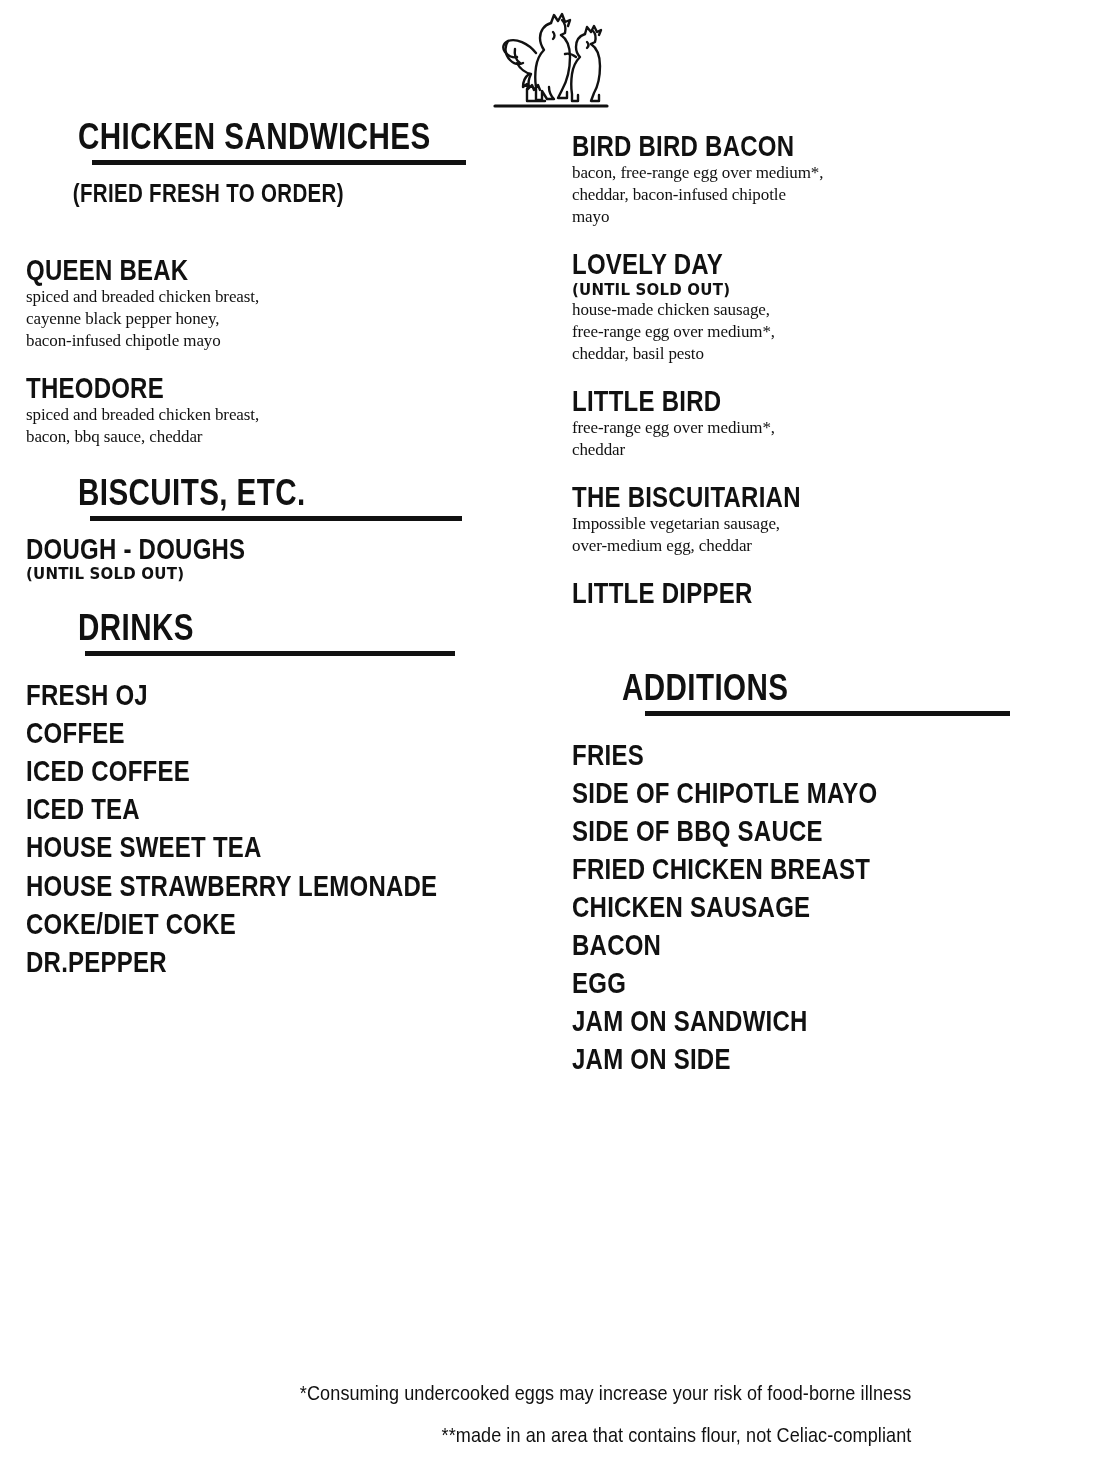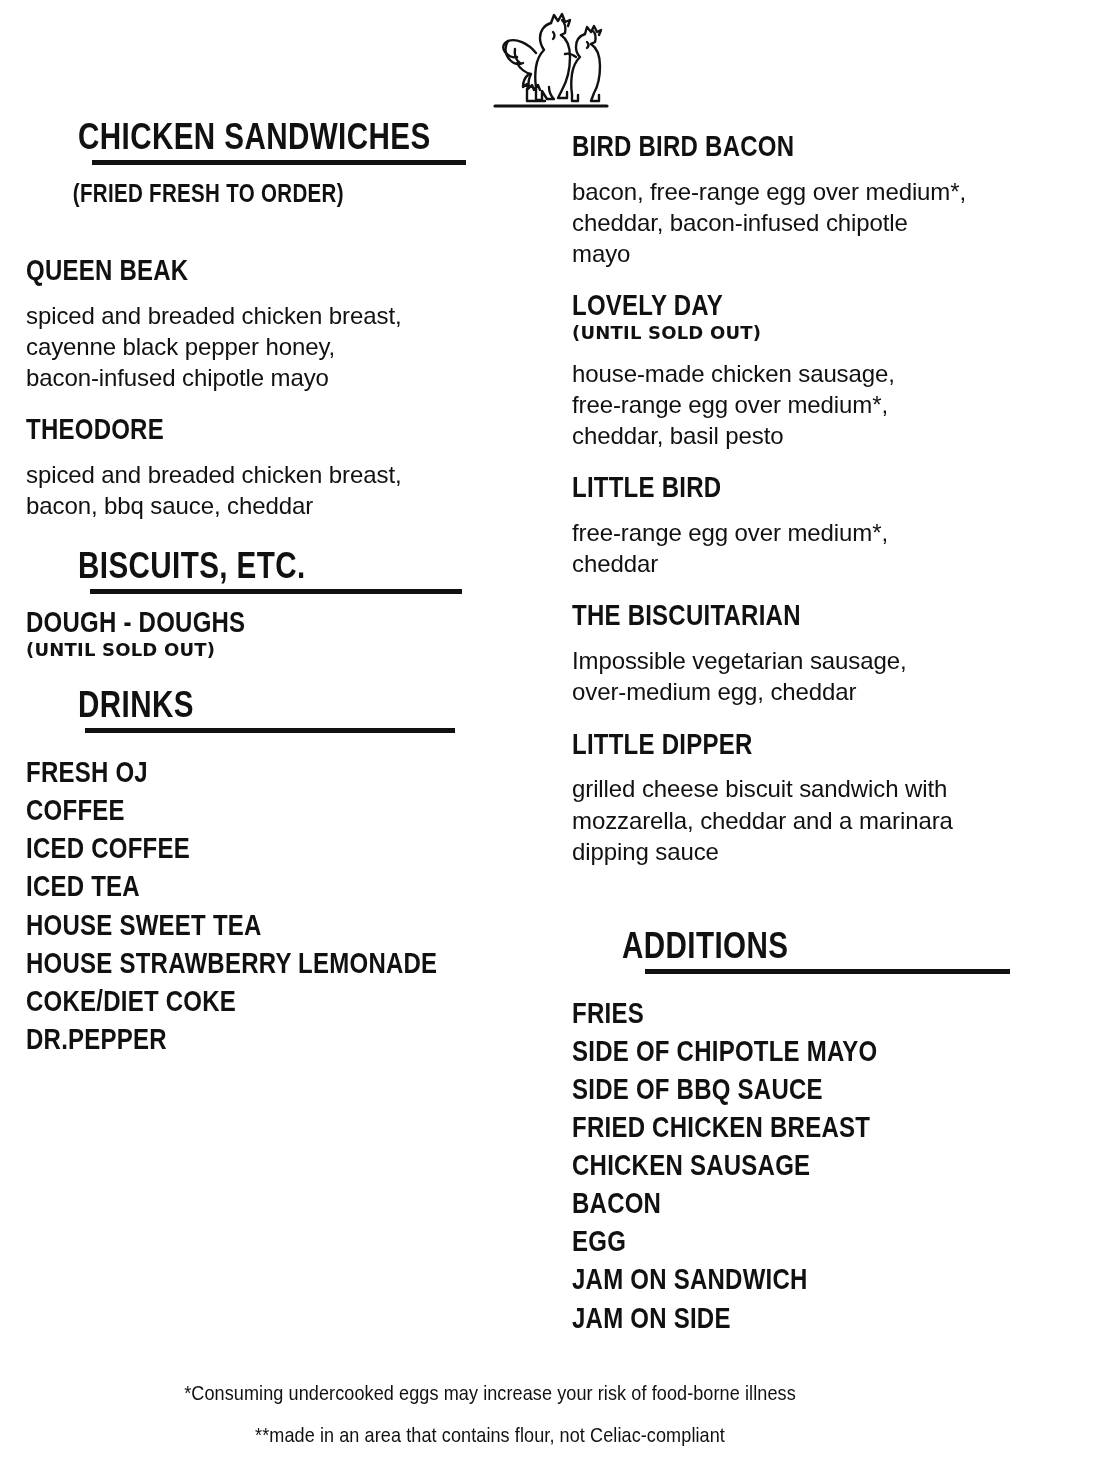--- a/index.html
+++ b/index.html
@@ -87,33 +87,33 @@
     line-height: 1.06;
     letter-spacing: 0.3px;
     transform: scaleX(0.80);
     transform-origin: left center;
     white-space: pre;
     display: block;
   }
   .item-note {
     font-family: "DejaVu Sans", sans-serif;
     font-weight: 700;
-    font-size: 18px;
+    font-size: 15px;
     letter-spacing: 0.2px;
     line-height: 1.2;
     margin-top: 1px;
     white-space: pre;
   }
   .item-desc {
-    font-family: Liberation Sans, sans-serif;
+    font-family: Liberation Serif, serif;
     font-weight: 400;
-    font-size: 24px;
+    font-size: 17px;
     line-height: 1.30;
     letter-spacing: -0.1px;
-    margin-top: 14px;
+    margin-top: 0;
     white-space: pre-line;
   }
 
   
   .plain-list { margin: 0; padding: 0; list-style: none; }
   .plain-list li {
     font-family: "Liberation Sans Narrow", "Liberation Sans", sans-serif;
     font-weight: 700;
     font-size: 30px;
     line-height: 1.27;
@@ -127,21 +127,21 @@
   .gap-lg { height: 26px; }
   .gap-md { height: 20px; }
   .gap-sm { height: 12px; }
 
   
   .footnotes {
     position: absolute;
     left: 0;
     top: 1382px;
     width: 980px;
-    text-align: center;
+    text-align: right;
   }
   .footnote {
     font-family: "Liberation Sans Narrow", "Liberation Sans", sans-serif;
     font-weight: 400;
     font-size: 21px;
     line-height: 1.0;
     letter-spacing: 0.1px;
     transform: scaleX(0.86);
     white-space: nowrap;
   }
@@ -286,23 +286,20 @@
     <div class="item">
       <span class="item-name">THE BISCUITARIAN</span>
       <div class="item-desc">Impossible vegetarian sausage,
 over-medium egg, cheddar</div>
     </div>
 
     <div class="gap-md"></div>
 
     <div class="item">
       <span class="item-name">LITTLE DIPPER</span>
-      <div class="item-desc">grilled cheese biscuit sandwich with
-mozzarella, cheddar and a marinara
-dipping sauce</div>
     </div>
 
     <div style="height:60px"></div>
 
     <div class="section">
       <span class="section-title">ADDITIONS</span>
       <div class="rule rule-additions"></div>
     </div>
 
     <div class="gap-md"></div>

